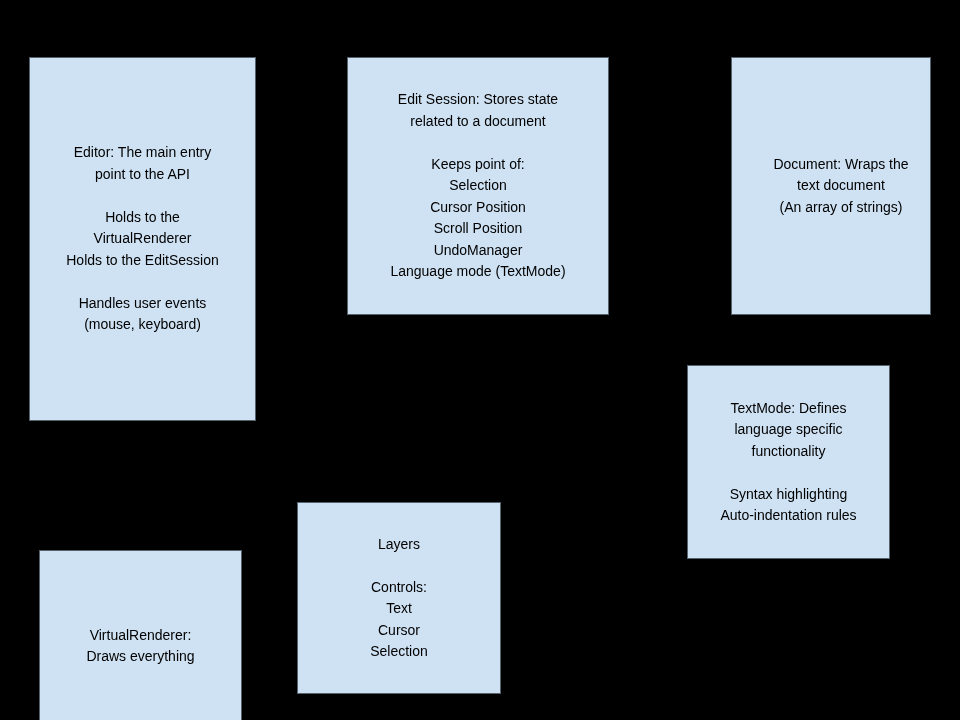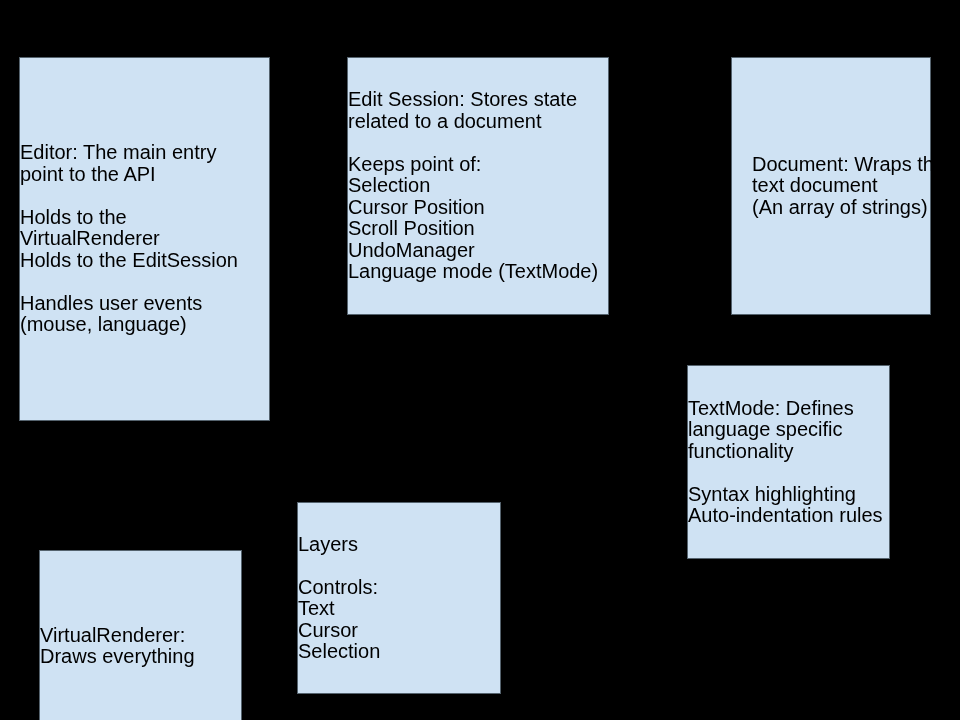--- a/index.html
+++ b/index.html
@@ -24,28 +24,29 @@
     position:absolute;
     box-sizing:border-box;
     background:var(--box-fill);
     border:1px solid var(--box-border);
     display:flex;
     align-items:center;
     justify-content:center;
   }
   .box-text{
     width:100%;
+    text-align:center;
     color:var(--text);
-    font-size:20px;
+    font-size:14px;
     line-height:21.5px;
     letter-spacing:0px;
   }
   .line{white-space:nowrap;}
   
-  .box-editor          {left:19px;  top:57px;  width:251px; height:364px;}
+  .box-editor          {left:29px;  top:57px;  width:227px; height:364px;}
   .box-edit-session    {left:347px; top:57px;  width:262px; height:258px;}
   .box-document        {left:731px; top:57px;  width:200px; height:258px;padding-left:20px;}
   .box-textmode        {left:687px; top:365px; width:203px; height:194px;}
   .box-virtual-renderer{left:39px;  top:502px; width:203px; height:192px;margin-top:48px;}
   .box-layers          {left:297px; top:502px; width:204px; height:192px;}
 </style>
 </head>
 <body>
 
 <div class="canvas">
@@ -53,21 +54,21 @@
   <div class="box box-editor">
     <div class="box-text">
         <div class="line">Editor: The main entry</div>
         <div class="line">point to the API</div>
         <div class="line">&nbsp;</div>
         <div class="line">Holds to the</div>
         <div class="line">VirtualRenderer</div>
         <div class="line">Holds to the EditSession</div>
         <div class="line">&nbsp;</div>
         <div class="line">Handles user events</div>
-        <div class="line">(mouse, language)</div>
+        <div class="line">(mouse, keyboard)</div>
       </div>
   </div>
 
   <div class="box box-edit-session">
     <div class="box-text">
         <div class="line">Edit Session: Stores state</div>
         <div class="line">related to a document</div>
         <div class="line">&nbsp;</div>
         <div class="line">Keeps point of:</div>
         <div class="line">Selection</div>

